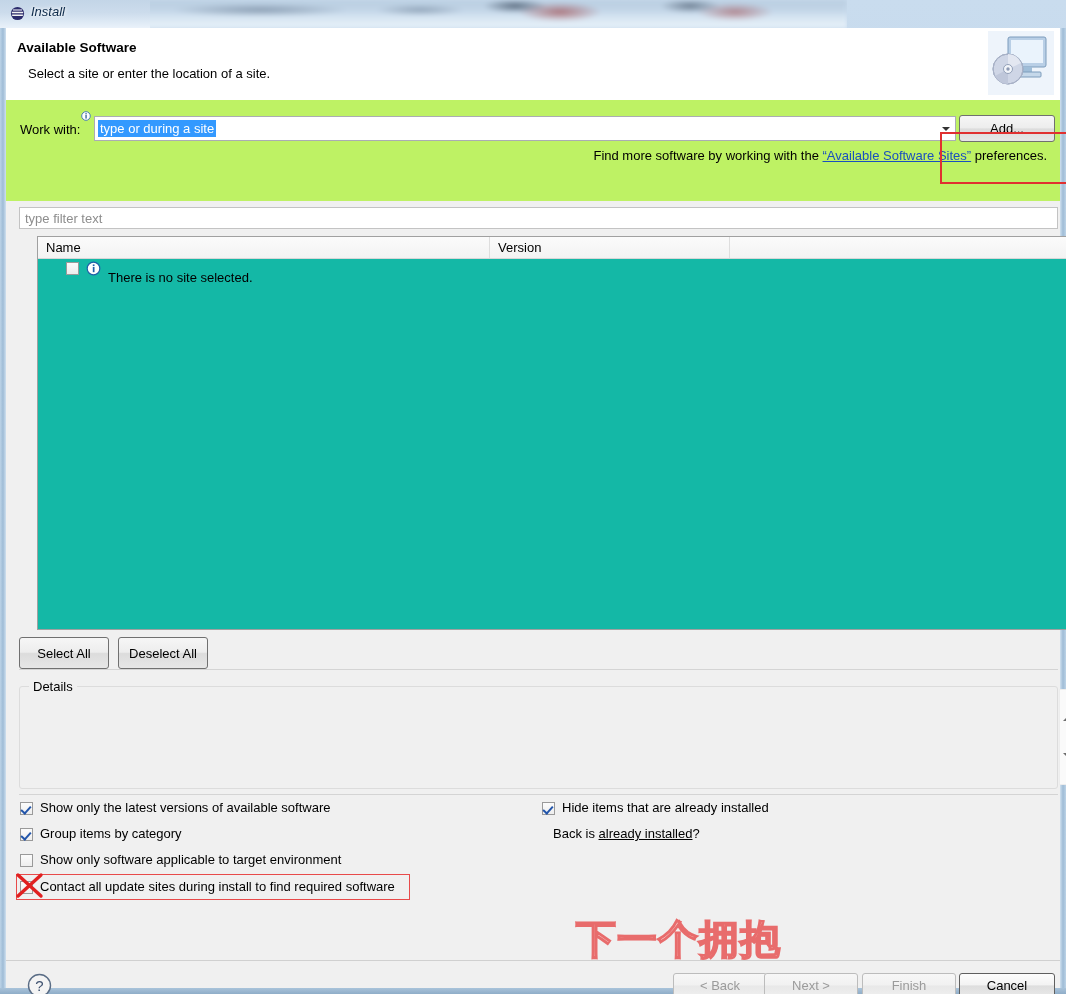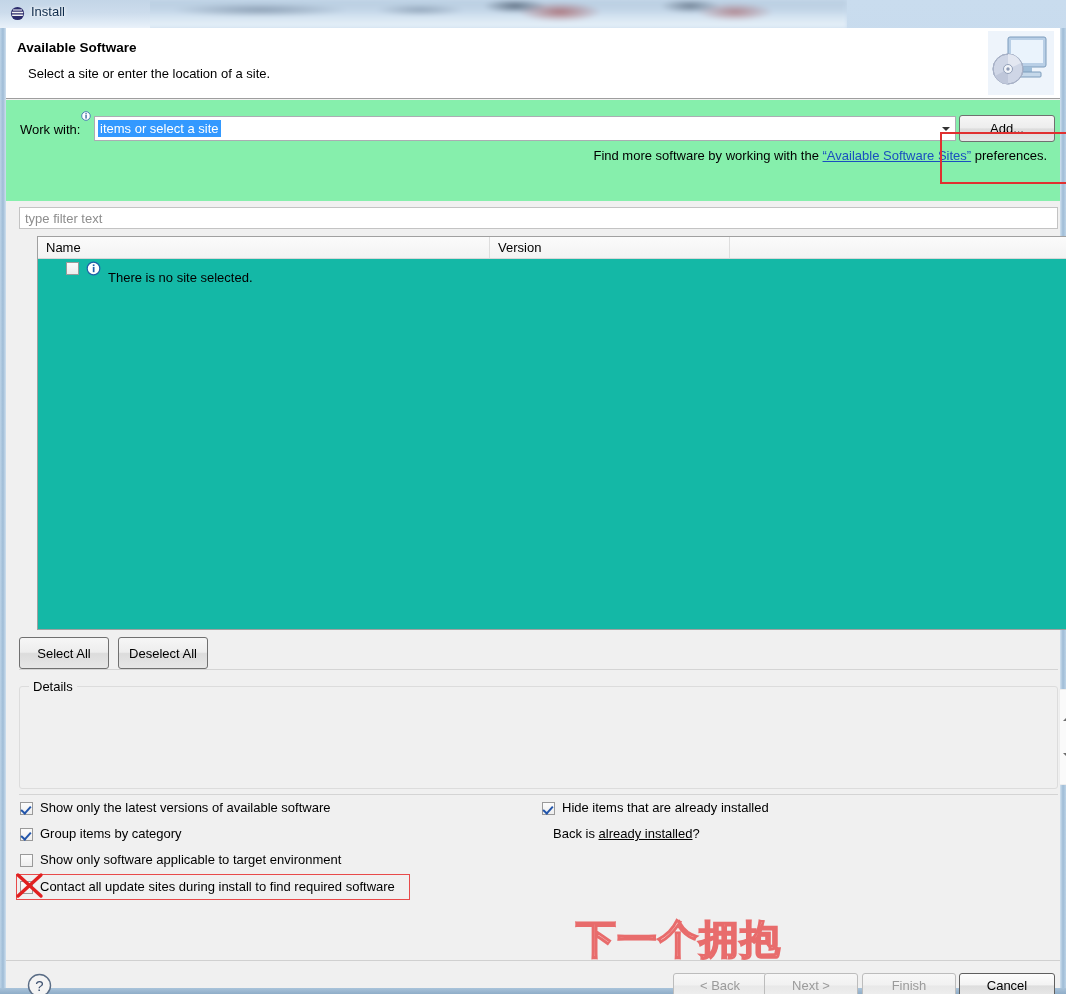--- a/index.html
+++ b/index.html
@@ -16,20 +16,21 @@
     width: 1066px; height: 994px;
     background: linear-gradient(to bottom, #c9dcee 0%, #bcd2e6 60%, #aac4dc 100%);
     box-sizing: border-box;
   }
 
   
   #titlebar {
     position: absolute; top: 0; left: 0;
     width: 847px; height: 28px;
     overflow: hidden;
+    font-style: italic;
   }
   #titlebar-blur {
     position: absolute; inset: 0;
     background:
       radial-gradient(ellipse 60px 14px at 560px 12px, rgba(150,40,40,.55), rgba(150,40,40,0) 70%),
       radial-gradient(ellipse 55px 13px at 735px 12px, rgba(150,40,40,.45), rgba(150,40,40,0) 70%),
       radial-gradient(ellipse 45px 10px at 515px 6px, rgba(20,35,55,.55), rgba(20,35,55,0) 72%),
       radial-gradient(ellipse 42px 10px at 690px 6px, rgba(20,35,55,.45), rgba(20,35,55,0) 72%),
       radial-gradient(ellipse 120px 9px at 260px 10px, rgba(60,80,105,.40), rgba(60,80,105,0) 75%),
       radial-gradient(ellipse 60px 8px at 420px 10px, rgba(60,80,105,.35), rgba(60,80,105,0) 75%),
@@ -77,21 +78,21 @@
   #client {
     position: absolute; left: 6px; top: 28px;
     width: 1054px; height: 960px;
     background: #f0f0f0;
     box-sizing: border-box;
   }
 
   
   #header {
     position: absolute; left: 0; top: 0;
-    width: 1054px; height: 71px;
+    width: 1054px; height: 88px;
     background: #ffffff;
     border-bottom: 1px solid #9e9e9e;
     box-sizing: border-box;
   }
   #header-title {
     position: absolute; left: 11px; top: 12px;
     font-size: 13.5px; font-weight: bold; color: #000;
   }
   #header-sub {
     position: absolute; left: 22px; top: 38px;
@@ -99,21 +100,21 @@
   }
   #header-icon {
     position: absolute; right: 6px; top: 3px;
     width: 66px; height: 64px;
   }
 
   
   #workrow {
     position: absolute; left: 0; top: 72px;
     width: 1054px; height: 101px;
-    background: #86efac;
+    background: #bef264;
   }
   #label-workwith {
     position: absolute; left: 14px; top: 22px;
     font-size: 13px; color: #000;
   }
   #info-sup {
     position: absolute; left: 75px; top: 11px;
     width: 10px; height: 10px;
   }
   #combo {
@@ -430,21 +431,21 @@
 
     <div id="workrow">
       <div id="label-workwith">Work with:</div>
       <svg id="info-sup" viewBox="0 0 10 10">
         <circle cx="5" cy="5" r="4.3" fill="#ffffff" stroke="#4a7fb5" stroke-width="1"></circle>
         <rect x="4.4" y="4" width="1.3" height="3.6" fill="#2d5f96"></rect>
         <rect x="4.4" y="2.1" width="1.3" height="1.3" fill="#2d5f96"></rect>
       </svg>
 
       <div id="combo">
-        <div id="combo-sel">items or select a site</div>
+        <div id="combo-sel">type or during a site</div>
         <div id="combo-arrow">
           <div class="tri-down"></div>
         </div>
       </div>
 
       <button id="btn-add">Add...</button>
 
       <div id="findmore">
         <span>Find more software by working with the </span><a href="#">“Available Software Sites”</a><span> preferences.</span>
       </div>

